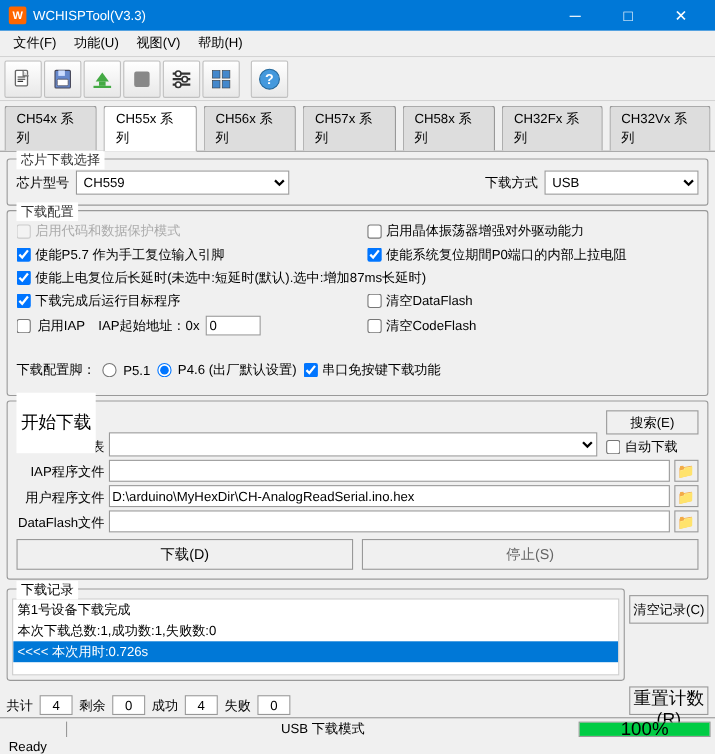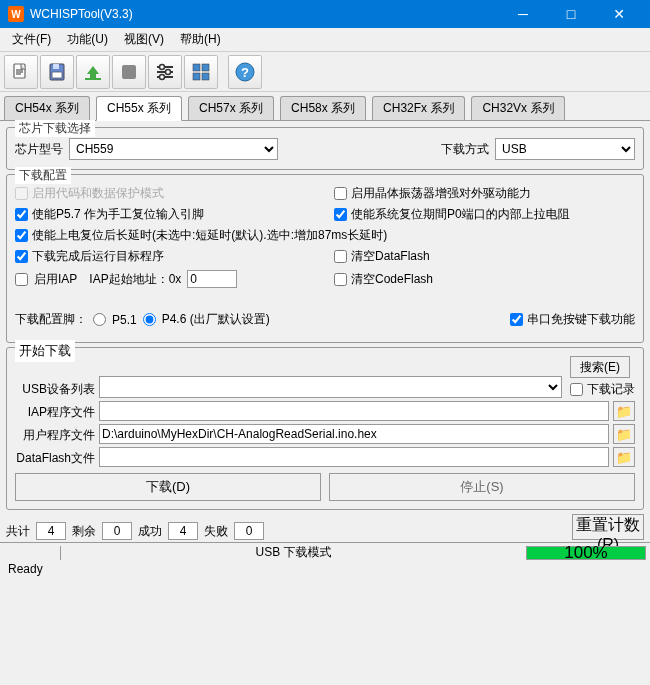--- a/index.html
+++ b/index.html
@@ -123,21 +123,21 @@
       gap: 6px;
     }
     .form-label { white-space: nowrap; }
     select.form-select {
       height: 22px;
       border: 1px solid #999;
       background: white;
       font-size: 12px;
       padding: 0 2px;
     }
-    select.form-select-chip { width: 209px; }
+    select.form-select-chip { width: 194px; }
     select.form-select-method { width: 140px; }
 
     
     .checkbox-row {
       display: flex;
       align-items: center;
       gap: 4px;
       margin: 2px 0;
     }
     .checkbox-row input[type=checkbox] { margin: 0; }
@@ -164,22 +164,22 @@
       border-radius: 3px;
       margin: 4px 0;
       padding: 4px 8px 6px 8px;
       position: relative;
     }
     .dl-label {
       position: absolute;
       top: -8px;
       left: 8px;
       background: white;
-      padding: 2px 4px;
-      font-size: 13px;
+      padding: 17px 4px;
+      font-size: 16px;
     }
     .dl-row {
       display: flex;
       align-items: flex-end;
       gap: 4px;
       margin: 3px 0;
     }
     .dl-row-label { width: 80px; text-align: right; white-space: nowrap; }
     .dl-input {
       flex: 1;
@@ -215,21 +215,21 @@
     .btn-stop {
       flex: 1;
       height: 28px;
       background: #f0f0f0;
       border: 1px solid #999;
       font-size: 13px;
       cursor: pointer;
       color: #666;
     }
     .btn-search {
-      width: 60px;
+      width: 84px;
       height: 22px;
       background: #f0f0f0;
       border: 1px solid #999;
       font-size: 12px;
       cursor: pointer;
     }
     .btn-clear-log {
       width: 72px;
       height: 26px;
       background: #f0f0f0;
@@ -433,20 +433,21 @@
     <svg width="22" height="22" viewBox="0 0 22 22">
         <circle cx="11" cy="11" r="9" fill="#4499dd" stroke="#226699" stroke-width="1"></circle>
         <text x="11" y="15.5" text-anchor="middle" font-size="13" font-weight="bold" fill="white">?</text>
       </svg>
   </button>
 </div>
 
 <div class="tab-bar">
   <div class="tab">CH54x 系列</div>
   <div class="tab active">CH55x 系列</div>
+  <div class="tab">CH56x 系列</div>
   <div class="tab">CH57x 系列</div>
   <div class="tab">CH58x 系列</div>
   <div class="tab">CH32Fx 系列</div>
   <div class="tab">CH32Vx 系列</div>
 </div>
 
 <div class="content-area">
 
   <div class="group-box" style="margin-top:6px;">
     <span class="group-label">芯片下载选择</span>
@@ -511,21 +512,21 @@
           <label for="cb8">启用IAP</label>
           <span style="margin-left:6px;">IAP起始地址：0x</span>
           <input type="text" class="iap-addr" value="0" style="">
         </div>
         <div class="checkbox-row">
           <input type="checkbox" id="cb9" style="">
           <label for="cb9">清空CodeFlash</label>
         </div>
       </div>
 
-      <div class="form-row" style="justify-content:space-between;margin-top:15px;">
+      <div class="form-row" style="justify-content:flex-start;margin-top:15px;">
         <div class="form-row" style="gap:6px;">
           <span>下载配置脚：</span>
           <div class="radio-row">
             <input type="radio" name="cfg" id="r1" style="">
             <label for="r1">P5.1</label>
           </div>
           <div class="radio-row">
             <input type="radio" name="cfg" id="r2" checked="" style="">
             <label for="r2">P4.6 (出厂默认设置)</label>
           </div>
@@ -542,21 +543,21 @@
     <span class="dl-label">开始下载</span>
     <div style="margin-top:4px;">
 
       <div class="dl-row">
         <span class="dl-row-label">USB设备列表</span>
         <select class="usb-select"></select>
         <div style="display:flex;flex-direction:column;gap:3px;margin-left:4px;">
           <button class="btn-search">搜索(E)</button>
           <div class="auto-dl-row">
             <input type="checkbox" id="cbautodl" style="">
-            <label for="cbautodl">下载记录</label>
+            <label for="cbautodl">自动下载</label>
           </div>
         </div>
       </div>
 
       <div class="dl-row">
         <span class="dl-row-label">IAP程序文件</span>
         <input type="text" class="dl-input" value="" style="">
         <button class="dl-btn-small">📁</button>
       </div>
 
@@ -572,20 +573,33 @@
         <button class="dl-btn-small">📁</button>
       </div>
 
       <div class="action-row">
         <button class="btn-download">下载(D)</button>
         <button class="btn-stop">停止(S)</button>
       </div>
     </div>
   </div>
 
+  <div style="display:flex;gap:4px;align-items:flex-start;">
+    <div class="log-group" style="flex:1;">
+      <span class="log-group-label">下载记录</span>
+      <div class="log-area" style="margin-top:4px;">
+        <div class="log-line">第1号设备下载完成</div>
+        <div class="log-line">本次下载总数:1,成功数:1,失败数:0</div>
+        <div class="log-line selected">&lt;&lt;&lt;&lt; 本次用时:0.726s</div>
+      </div>
+    </div>
+    <div style="display:flex;flex-direction:column;gap:4px;padding-top:10px;">
+      <button class="btn-clear-log">清空记录(C)</button>
+    </div>
+  </div>
 
   <div class="stats-row">
     <span>共计</span>
     <input type="text" class="stats-input" value="4" style="">
     <span>剩余</span>
     <input type="text" class="stats-input" value="0" style="">
     <span>成功</span>
     <input type="text" class="stats-input" value="4" style="">
     <span>失败</span>
     <input type="text" class="stats-input" value="0" style="">

